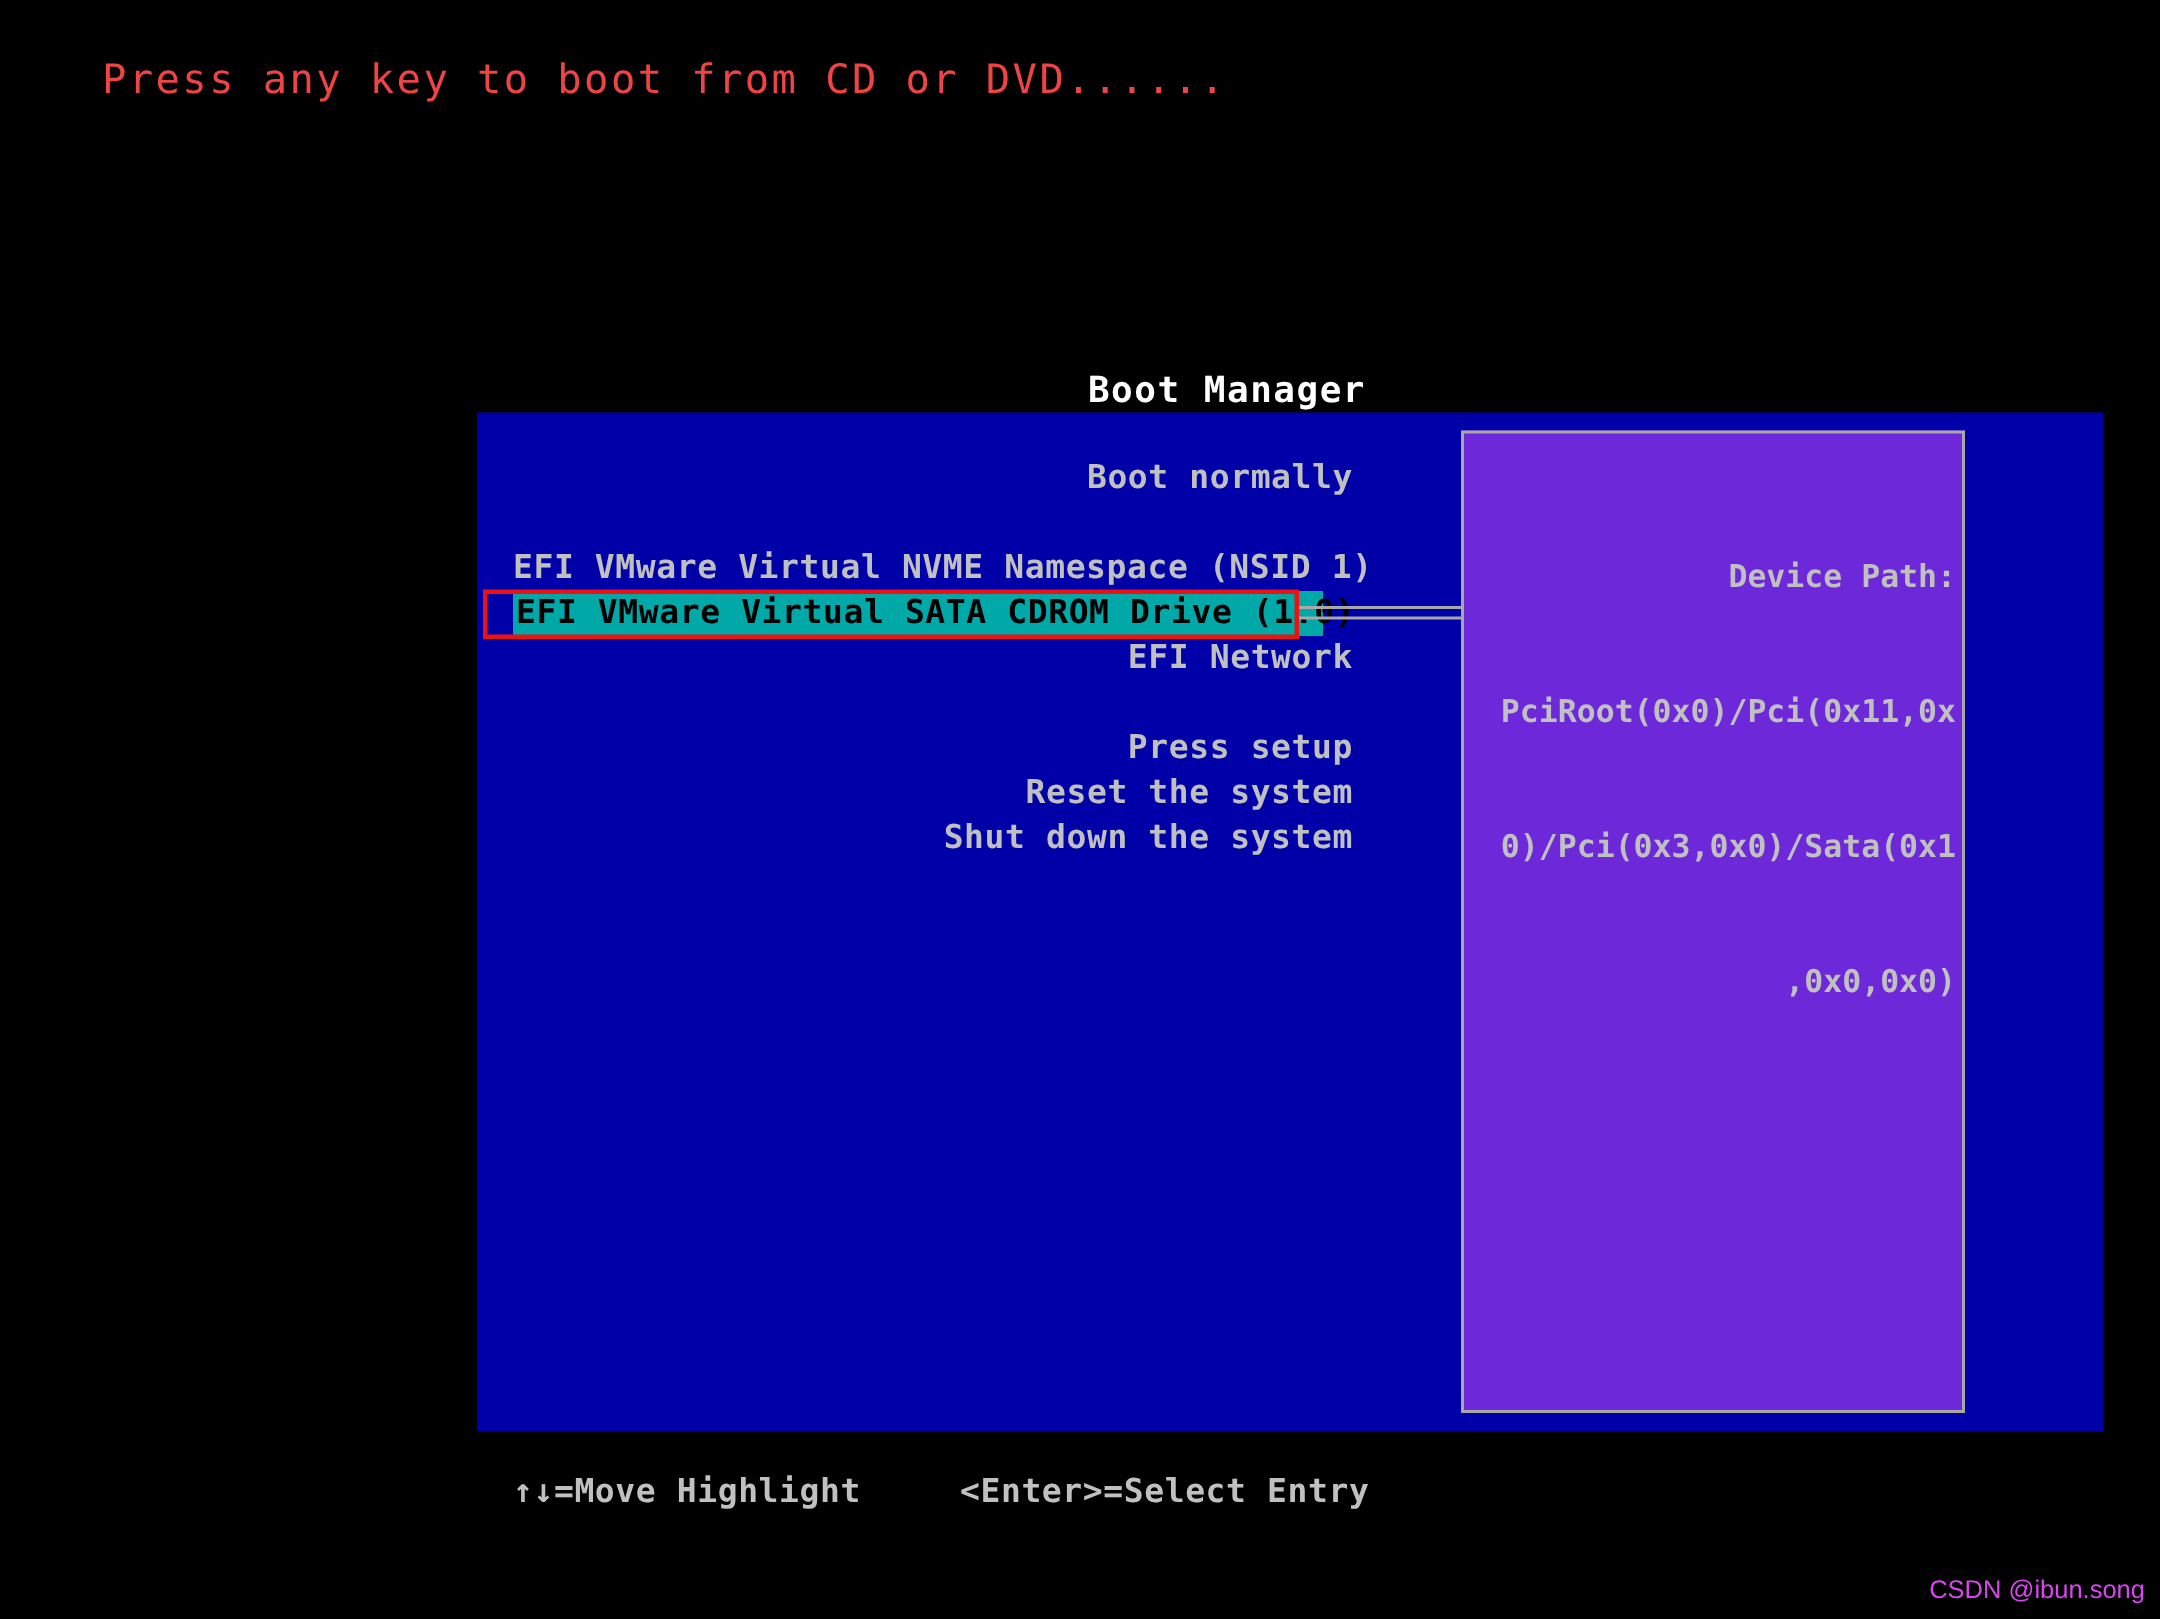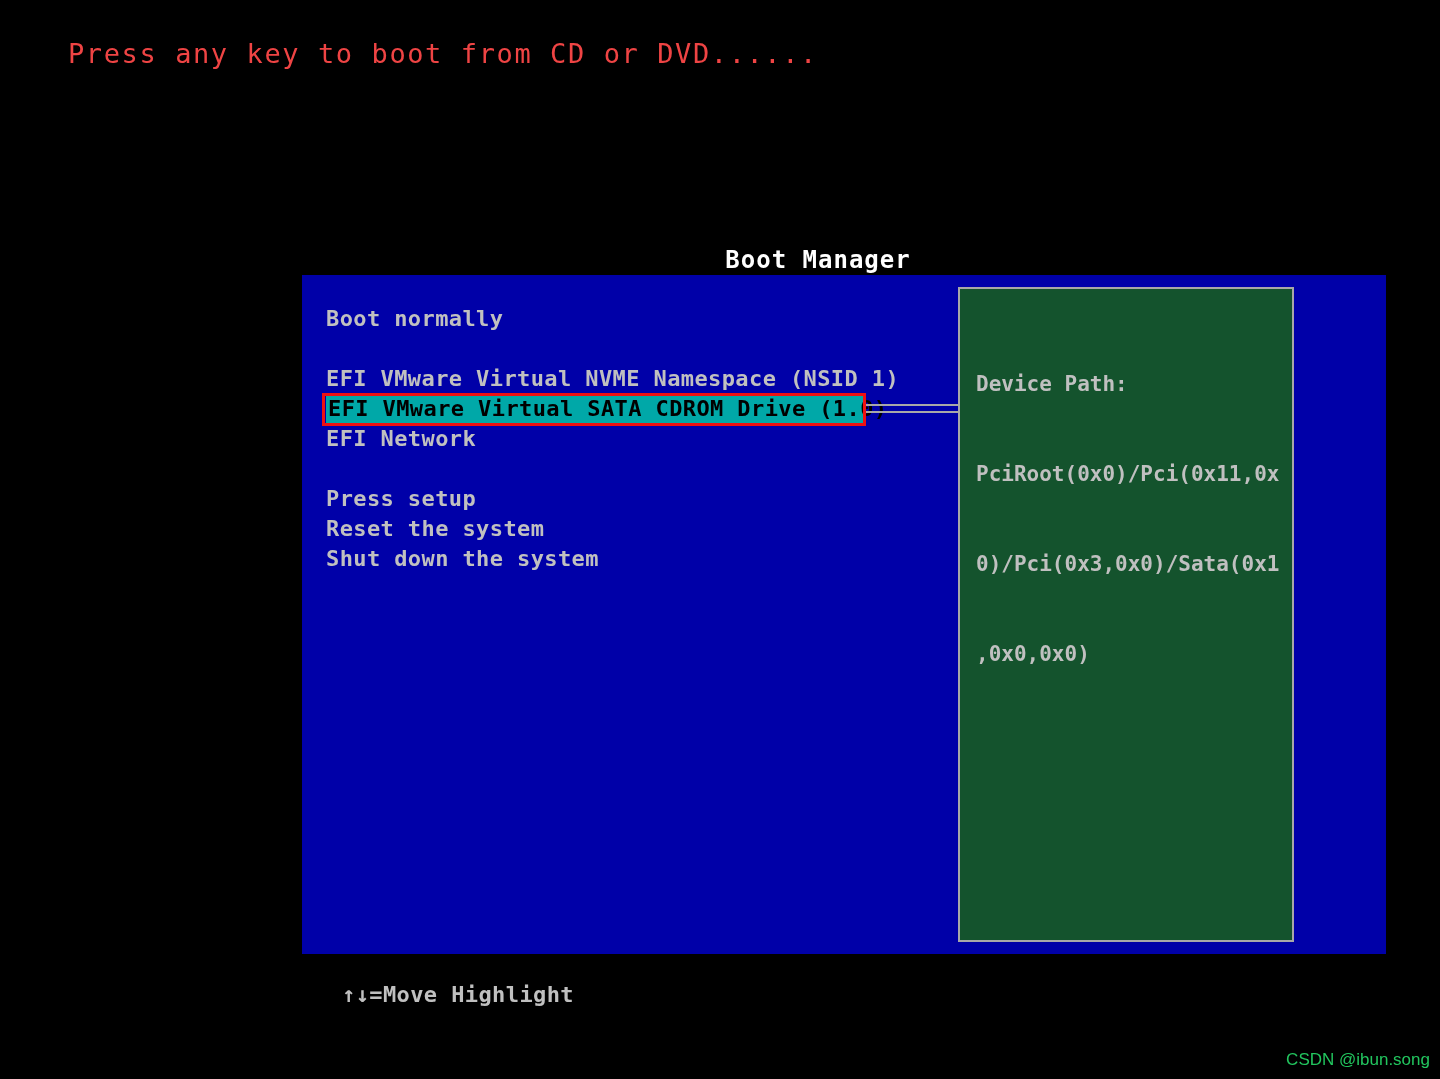--- a/index.html
+++ b/index.html
@@ -37,25 +37,26 @@
     color: #ffffff;
     font-size: 24px;
     font-weight: bold;
     letter-spacing: 1px;
     white-space: pre;
   }
 
   
   #bm-panel {
     position: absolute;
-    left: 302px;
+    left: 318px;
     top: 275px;
     width: 1084px;
     height: 679px;
     background: #0000a8;
+    text-align: right;
   }
 
   
   #bm-menu {
     position: absolute;
     left: 24px;
     top: 29px;
     width: 560px;
   }
   .menu-row {
@@ -108,21 +109,21 @@
   
   #info-box {
     position: absolute;
     left: 656px;
     top: 12px;
     width: 336px;
     height: 655px;
     border: 2px solid #a8a8a8;
     box-sizing: border-box;
     z-index: 5;
-    background: #14532d;
+    background: #6d28d9;
   }
   #info-text {
     position: absolute;
     left: 16px;
     top: 20px;
     width: 312px;
     color: #c0c0c0;
     font-size: 21px;
     font-weight: bold;
     line-height: 30px;
@@ -155,21 +156,21 @@
     position: absolute;
     left: 322px;
     top: 0px;
   }
 
   
   #watermark {
     position: absolute;
     right: 10px;
     bottom: 9px;
-    color: #22c55e;
+    color: #d946ef;
     font-size: 17px;
     font-family: "Liberation Sans", sans-serif;
     white-space: pre;
   }
 </style>
 </head>
 <body>
 
 <div id="boot-prompt">Press any key to boot from CD or DVD......</div>
 
@@ -199,15 +200,16 @@
   </div>
 
 </div>
 
 <div id="connector"></div>
 
 <div id="annotation-box"></div>
 
 <div id="bm-footer">
   <span id="footer-move">↑↓=Move Highlight</span>
+  <span id="footer-enter">&lt;Enter&gt;=Select Entry</span>
 </div>
 
 <div id="watermark">CSDN @ibun.song</div>
 
 </body></html>

